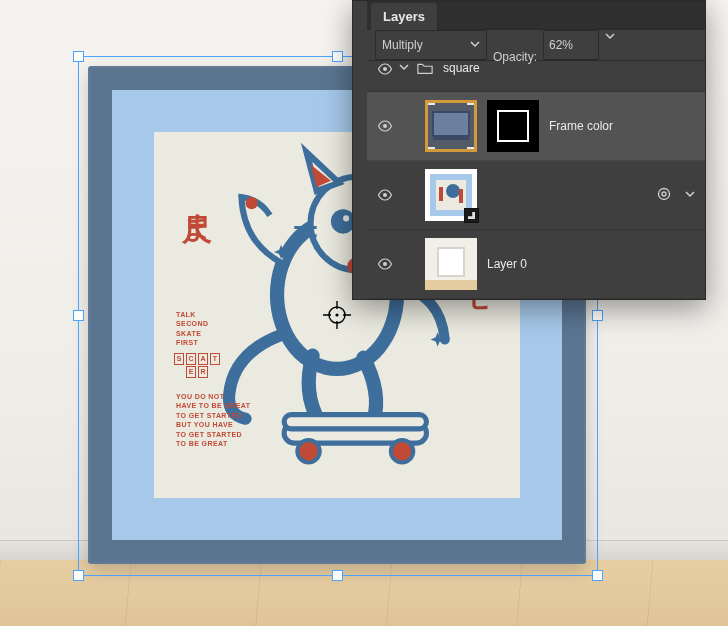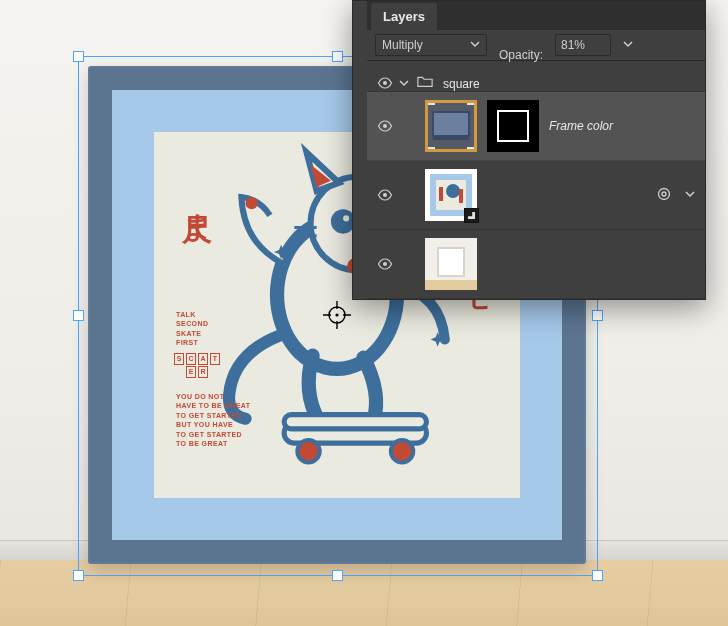--- a/index.html
+++ b/index.html
@@ -52,39 +52,39 @@
   .selection{position:absolute;left:78px;top:56px;width:518px;height:518px;border:1.5px solid var(--sel);border-radius:1px;}
   .handle{position:absolute;width:9px;height:9px;background:var(--sel-handle);border:1.5px solid var(--sel);}
   .h-tl{left:-6px;top:-6px;} .h-tr{right:-6px;top:-6px;} .h-bl{left:-6px;bottom:-6px;} .h-br{right:-6px;bottom:-6px;}
   .h-ml{left:-6px;top:calc(50% - 6px);} .h-mr{right:-6px;top:calc(50% - 6px);}
   .h-mt{top:-6px;left:calc(50% - 6px);} .h-mb{bottom:-6px;left:calc(50% - 6px);}
 
   
   .panel{position:absolute;left:352px;top:0;width:338px;background:var(--panel-bg);color:var(--text);font-size:12px;box-shadow:0 8px 28px rgba(0,0,0,0.4);border:1px solid var(--panel-border);padding-left:14px;}
   .panel-tabbar{display:flex;align-items:center;background:#2f2f2f;height:28px;border-bottom:1px solid var(--panel-border);}
   .panel-tab{padding:6px 12px;font-weight:600;font-size:13px;background:var(--panel-bg);border-right:1px solid var(--panel-border);border-top-left-radius:3px;border-top-right-radius:3px;margin-left:4px;margin-top:2px;}
-  .panel-opts{display:flex;align-items:center;height:30px;padding:0 8px;gap:12px;background:var(--panel-bg);border-bottom:1px solid var(--panel-border);}
+  .panel-opts{display:flex;height:30px;padding:0 8px;gap:6px;background:var(--panel-bg);border-bottom:1px solid var(--panel-border);}
   .dropdown{display:inline-flex;align-items:center;gap:6px;background:var(--panel-bg);border:1px solid #2a2a2a;border-radius:2px;padding:3px 6px;min-width:98px;justify-content:space-between;color:var(--text-dim);}
   .label{color:var(--text-dim);margin-top:20px;}
   .pct-input{display:inline-flex;align-items:center;gap:4px;background:var(--panel-bg);border:1px solid #2a2a2a;border-radius:2px;padding:3px 5px;min-width:44px;color:var(--text-dim);justify-content:space-between;}
   .layer-list{padding:0;}
-  .group-row{display:flex;align-items:flex-end;height:30px;padding-left:10px;gap:6px;background:var(--panel-bg);border-bottom:1px solid rgba(0,0,0,0.15);}
+  .group-row{display:flex;align-items:flex-start;height:30px;padding-left:10px;gap:6px;background:var(--panel-bg);border-bottom:1px solid rgba(0,0,0,0.15);}
   .eye{width:16px;height:16px;display:flex;align-items:center;justify-content:center;color:var(--text-dim);cursor:pointer;}
   .chev{width:12px;color:var(--text-dim);}
   .folder-icon{width:16px;height:14px;}
   .layer-row{display:flex;align-items:center;height:68px;border-bottom:1px solid rgba(0,0,0,0.15);padding-left:10px;gap:10px;position:relative;}
   .layer-row.selected{background:var(--panel-bg3);}
   .layer-row .indent{width:12px;}
   .thumb-wrap{display:flex;align-items:center;gap:10px;}
   .thumb{width:52px;height:52px;background:#2b2b2b;display:flex;align-items:center;justify-content:center;position:relative;}
   .thumb.selected-thumb{outline:3px solid var(--orange);outline-offset:-3px;}
   .thumb svg{display:block;}
   .mask-thumb{width:52px;height:52px;background:#000;display:flex;align-items:center;justify-content:center;}
   .mask-thumb .sq{width:28px;height:28px;border:2px solid #fff;}
-  .layer-name{flex:1;color:var(--text);font-size:12px;font-style:italic;}
+  .layer-name{flex:1;color:var(--text);font-size:12px;}
   .link-icon{position:absolute;right:34px;color:var(--text-dim);}
   .chev-tiny{position:absolute;right:10px;color:var(--text-dim);}
   .so-badge{position:absolute;width:13px;height:13px;background:#1b1b1b;border:1px solid #111;right:-2px;bottom:-2px;display:flex;align-items:center;justify-content:center;}
   .so-badge::after{content:"";width:7px;height:7px;background:#e0e0e0;clip-path:polygon(0 0,100% 0,100% 100%,0 100%,0 60%,60% 60%,60% 0);}
   .chevron{display:inline-block;}
 </style>
 </head>
 <body>
 
 <div class="scene">
@@ -194,21 +194,21 @@
     <div class="dropdown">
       <span>Multiply</span>
       <span class="chevron">
         <svg width="10" height="10" viewBox="0 0 10 10">
             <path d="M1 3l4 4 4-4" stroke="#cfcfcf" stroke-width="1.5" fill="none"></path>
           </svg>
       </span>
     </div>
     <span class="label">Opacity:</span>
     <div class="pct-input">
-      <span>81%</span>
+      <span>62%</span>
     </div>
     <span class="chevron">
       <svg width="10" height="10" viewBox="0 0 10 10">
           <path d="M1 3l4 4 4-4" stroke="#cfcfcf" stroke-width="1.5" fill="none"></path>
         </svg>
     </span>
   </div>
 
   <div class="layer-list">
 
@@ -300,15 +300,16 @@
       <div class="indent"></div>
       <div class="thumb-wrap">
         <div class="thumb">
           <svg width="52" height="52" viewBox="0 0 52 52">
             <rect x="0" y="0" width="52" height="52" fill="#f2efe9"></rect>
             <rect x="13" y="10" width="26" height="28" fill="#fff" stroke="#d8d3cb" stroke-width="2"></rect>
             <rect x="0" y="42" width="52" height="10" fill="#e4cba0"></rect>
           </svg>
         </div>
       </div>
+      <span class="layer-name">Layer 0</span>
     </div>
   </div>
 </div>
 
 </body></html>

